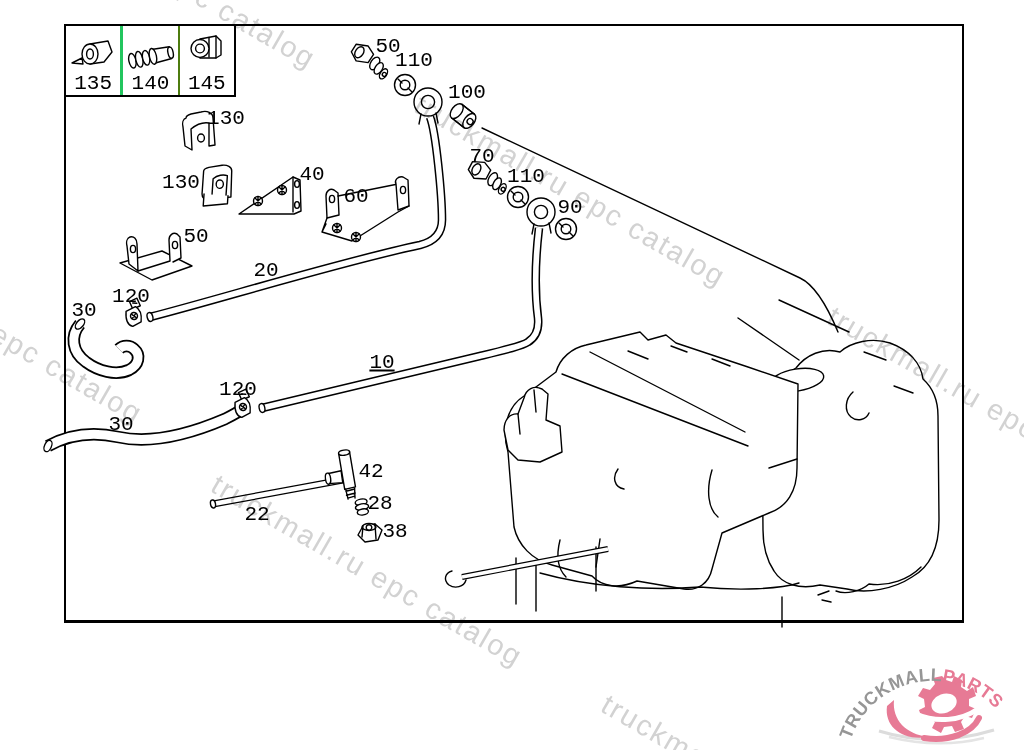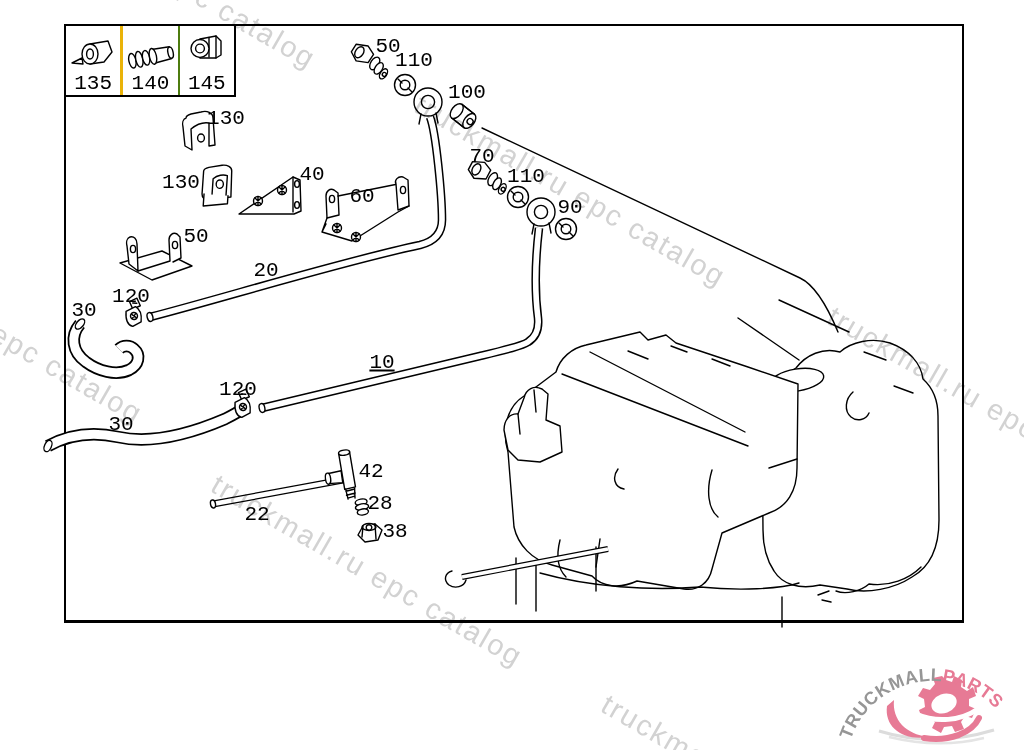--- a/index.html
+++ b/index.html
@@ -4,21 +4,21 @@
 <style>
   html,body{margin:0;padding:0;}
   body{width:1024px;height:750px;position:relative;overflow:hidden;background:#fff;
        font-family:"Liberation Sans",sans-serif;}
   .frame{position:absolute;left:64px;top:24px;width:896px;height:594px;
          border:2px solid #000;border-bottom-width:3px;z-index:1;}
   .legend{position:absolute;left:64px;top:24px;width:168px;height:69px;
           border:2px solid #000;display:flex;z-index:2;background:transparent;}
   .legend .cell{flex:1;display:flex;align-items:flex-end;justify-content:center;
                 padding-bottom:1px;}
-  .legend .cell1{border-right:3px solid #eab308;}
+  .legend .cell1{border-right:3px solid #22c55e;}
   .legend .cell2{border-right:2px solid #4d7c0f;}
   .legend .lbl{font-family:"Liberation Mono",monospace;font-size:21px;color:#000;line-height:1;}
   #art{position:absolute;left:0;top:0;z-index:2;}
   #art path,#art ellipse,#art circle,#art polygon,#art line
       {stroke:#000;stroke-width:1.4;fill:none;stroke-linecap:round;stroke-linejoin:round;}
   #art .f{fill:#fff;}
   #art .po{stroke-width:8.6;fill:none;stroke-linecap:butt;}
   #art .pi{stroke:#fff;stroke-width:5.6;fill:none;stroke-linecap:butt;}
   #art .ho{stroke-width:12.5;fill:none;stroke-linecap:butt;}
   #art .hi{stroke:#fff;stroke-width:9px;fill:none;stroke-linecap:butt;}
@@ -266,21 +266,21 @@
 <div class="callout-layer">
     <div class="callout" style="left: 388px; top: 46px;">50</div>
     <div class="callout" style="left: 414px; top: 60px;">110</div>
     <div class="callout" style="left: 467px; top: 92px;">100</div>
     <div class="callout" style="left: 226px; top: 118px;">130</div>
     <div class="callout" style="left: 181px; top: 182px;">130</div>
     <div class="callout" style="left: 312px; top: 174px;">40</div>
     <div class="callout" style="left: 482px; top: 156px;">70</div>
     <div class="callout" style="left: 526px; top: 176px;">110</div>
     <div class="callout" style="left: 570px; top: 207px;">90</div>
-    <div class="callout" style="left: 356px; top: 196px; margin-left: 6px;">60</div>
+    <div class="callout" style="left: 356px; top: 196px;">60</div>
     <div class="callout" style="left: 156px; top: 236px; margin-left: 40px;">50</div>
     <div class="callout" style="left: 266px; top: 270px;">20</div>
     <div class="callout" style="left: 131px; top: 296px;">120</div>
     <div class="callout" style="left: 84px; top: 310px;">30</div>
     <div class="callout" style="left: 382px; top: 362px; text-decoration: underline;">10</div>
     <div class="callout" style="left: 238px; top: 389px;">120</div>
     <div class="callout" style="left: 121px; top: 424px;">30</div>
     <div class="callout" style="left: 257px; top: 514px;">22</div>
     <div class="callout" style="left: 371px; top: 471px;">42</div>
     <div class="callout" style="left: 380px; top: 503px;">28</div>

